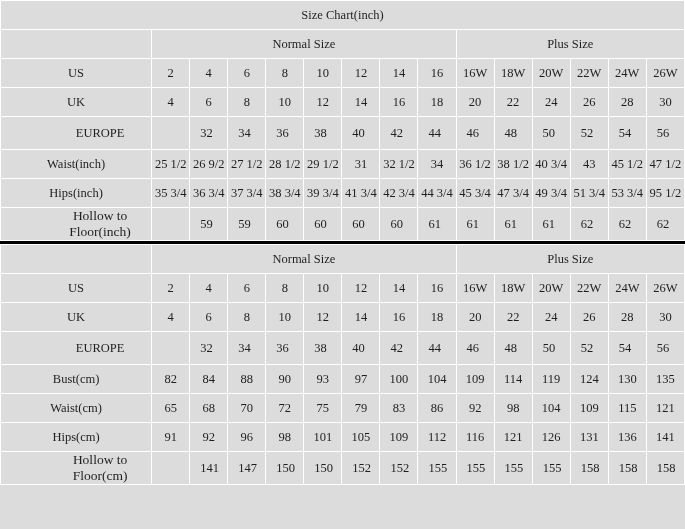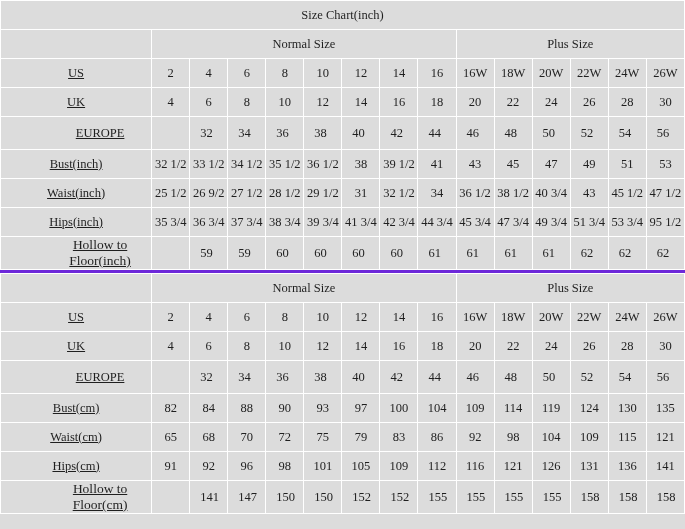--- a/index.html
+++ b/index.html
@@ -20,21 +20,21 @@
     position: relative;
     background: #dcdcdc;
     box-sizing: border-box;
   }
   .chart-block {
     width: 685px;
     background: #dcdcdc;
     box-sizing: border-box;
   }
   .chart-block.first {
-    border-bottom: 3px solid #6d28d9;
+    border-bottom: 3px solid #000000;
   }
   table.size-table {
     border-collapse: collapse;
     width: 685px;
     table-layout: fixed;
     background: #dcdcdc;
   }
   table.size-table td {
     border: 1px solid #ffffff;
     text-align: center;
@@ -54,21 +54,20 @@
   }
   td.group-head {
     font-size: 15px;
     height: 26px;
   }
   td.blank-head {
     background: #dcdcdc;
   }
   td.row-label {
     font-size: 14px;
-    text-decoration: underline;
   }
   td.row-label.small {
     font-size: 13.5px;
     margin-left: 24px;
   }
   tr.tall td {
     height: 32px;
     padding-left: 48px;
   }
   .watermark {
@@ -160,37 +159,20 @@
           <td>44</td>
           <td>46</td>
           <td>48</td>
           <td>50</td>
           <td>52</td>
           <td>54</td>
           <td>56</td>
           <td>58</td>
         </tr>
         <tr>
-          <td class="row-label">Bust(inch)</td>
-          <td>32 1/2</td>
-          <td>33 1/2</td>
-          <td>34 1/2</td>
-          <td>35 1/2</td>
-          <td>36 1/2</td>
-          <td>38</td>
-          <td>39 1/2</td>
-          <td>41</td>
-          <td>43</td>
-          <td>45</td>
-          <td>47</td>
-          <td>49</td>
-          <td>51</td>
-          <td>53</td>
-        </tr>
-        <tr>
           <td class="row-label">Waist(inch)</td>
           <td>25 1/2</td>
           <td>26 9/2</td>
           <td>27 1/2</td>
           <td>28 1/2</td>
           <td>29 1/2</td>
           <td>31</td>
           <td>32 1/2</td>
           <td>34</td>
           <td>36 1/2</td>

